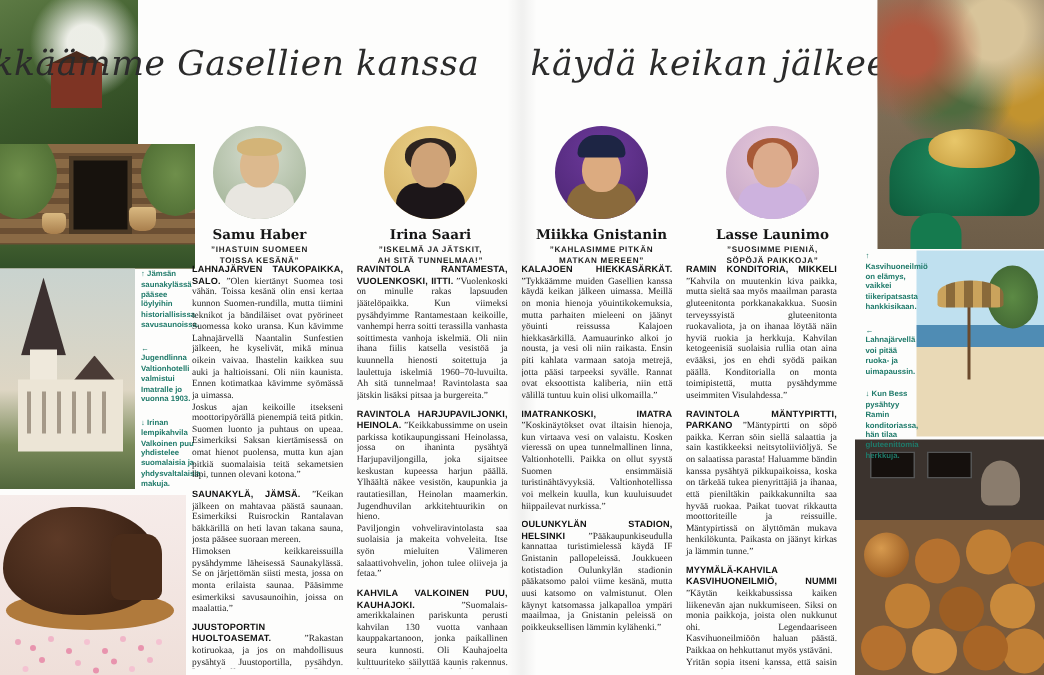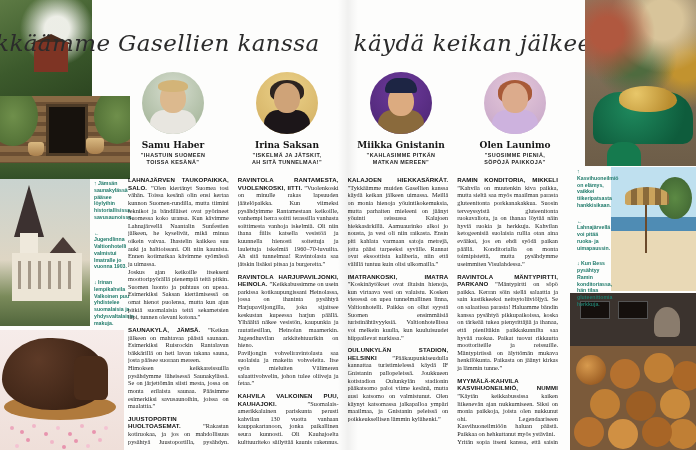--- a/index.html
+++ b/index.html
@@ -6,21 +6,21 @@
   .spread{position:relative;width:696px;height:450px;background:#fdfdfc;overflow:hidden;
           font-family:"Liberation Serif",serif;color:#1b1b1b;}
   .fold{position:absolute;left:338px;top:0;width:20px;height:450px;
         background:linear-gradient(90deg,rgba(0,0,0,0) 0%,rgba(0,0,0,.05) 50%,rgba(0,0,0,0) 100%);pointer-events:none;}
 
   
   .headline{position:absolute;left:96px;top:30px;width:494px;display:flex;justify-content:center;gap:34px;
             font-family:"DejaVu Serif",serif;font-style:italic;font-size:23px;color:#2b2b2b;letter-spacing:.4px;white-space:nowrap;}
 
   
-  .people{position:absolute;left:126px;top:72px;width:436px;display:flex;gap:20px;}
+  .people{position:absolute;left:126px;top:84px;width:436px;display:flex;gap:20px;}
   .person{flex:1;text-align:center;}
   .avatar{width:62px;height:62px;border-radius:50%;margin:0 auto;position:relative;overflow:hidden;}
   .av-head{position:absolute;left:50%;top:11px;transform:translateX(-50%);width:26px;height:30px;border-radius:50% 50% 46% 46%;}
   .av-body{position:absolute;left:50%;top:38px;transform:translateX(-50%);width:46px;height:30px;border-radius:14px 14px 0 0;}
   .av-hair{position:absolute;left:50%;top:8px;transform:translateX(-50%);width:30px;height:18px;border-radius:50% 50% 40% 40%;}
   .av-cap{position:absolute;left:50%;top:6px;transform:translateX(-50%);width:32px;height:15px;border-radius:16px 16px 4px 4px;}
   .p-name{margin-top:6px;font-family:"DejaVu Serif",serif;font-weight:bold;font-size:9px;color:#161616;}
   .p-quote{margin-top:2px;font-family:"Liberation Sans",sans-serif;font-weight:bold;font-size:5.4px;
            letter-spacing:.45px;color:#232323;line-height:1.35;}
 
@@ -160,41 +160,41 @@
       <div class="p-name">Samu Haber</div>
       <div class="p-quote" style="white-space:pre-line">”IHASTUIN SUOMEEN
 TOISSA KESÄNÄ”</div>
     </div>
     <div class="person">
       <div class="avatar av-irina">
         <div class="av-hair"></div>
           <div class="av-body"></div>
           <div class="av-head"></div>
       </div>
-      <div class="p-name">Irina Saksan</div>
+      <div class="p-name">Irina Saari</div>
       <div class="p-quote" style="white-space:pre-line">”ISKELMÄ JA JÄTSKIT,
 AH SITÄ TUNNELMAA!”</div>
     </div>
     <div class="person">
       <div class="avatar av-miikka">
         <div class="av-body"></div>
           <div class="av-head"></div>
           <div class="av-cap"></div>
       </div>
       <div class="p-name">Miikka Gnistanin</div>
       <div class="p-quote" style="white-space:pre-line">”KAHLASIMME PITKÄN
 MATKAN MEREEN”</div>
     </div>
     <div class="person">
       <div class="avatar av-bess">
         <div class="av-hair"></div>
           <div class="av-body"></div>
           <div class="av-head"></div>
       </div>
-      <div class="p-name">Olen Launimo</div>
+      <div class="p-name">Lasse Launimo</div>
       <div class="p-quote" style="white-space:pre-line">”SUOSIMME PIENIÄ,
 SÖPÖJÄ PAIKKOJA”</div>
     </div>
   </div>
 
   <div class="cols">
     <div class="col">
       <p class="para"><b class="h">LAHNAJÄRVEN TAUKOPAIKKA, SALO.</b> <span>”Olen kiertänyt Suomea tosi vähän. Toissa kesänä olin ensi kertaa kunnon Suomen-rundilla, mutta tiimini teknikot ja bändiläiset ovat pyörineet Suomessa koko uransa. Kun kävimme Lahnajärvellä Naantalin Sunfestien jälkeen, he kyselivät, mikä minua oikein vaivaa. Ihastelin kaikkea suu auki ja haltioissani. Oli niin kaunista. Ennen kotimatkaa kävimme syömässä ja uimassa.
 Joskus ajan keikoille itsekseni moottoripyörällä pienempiä teitä pitkin. Suomen luonto ja puhtaus on upeaa. Esimerkiksi Saksan kiertämisessä on omat hienot puolensa, mutta kun ajan pitkiä suomalaisia teitä sekametsien läpi, tunnen olevani kotona.”</span></p>
       <p class="para"><b class="h">SAUNAKYLÄ, JÄMSÄ.</b> <span>”Keikan jälkeen on mahtavaa päästä saunaan. Esimerkiksi Ruisrockin Rantalavan bäkkärillä on heti lavan takana sauna, josta pääsee suoraan mereen.

